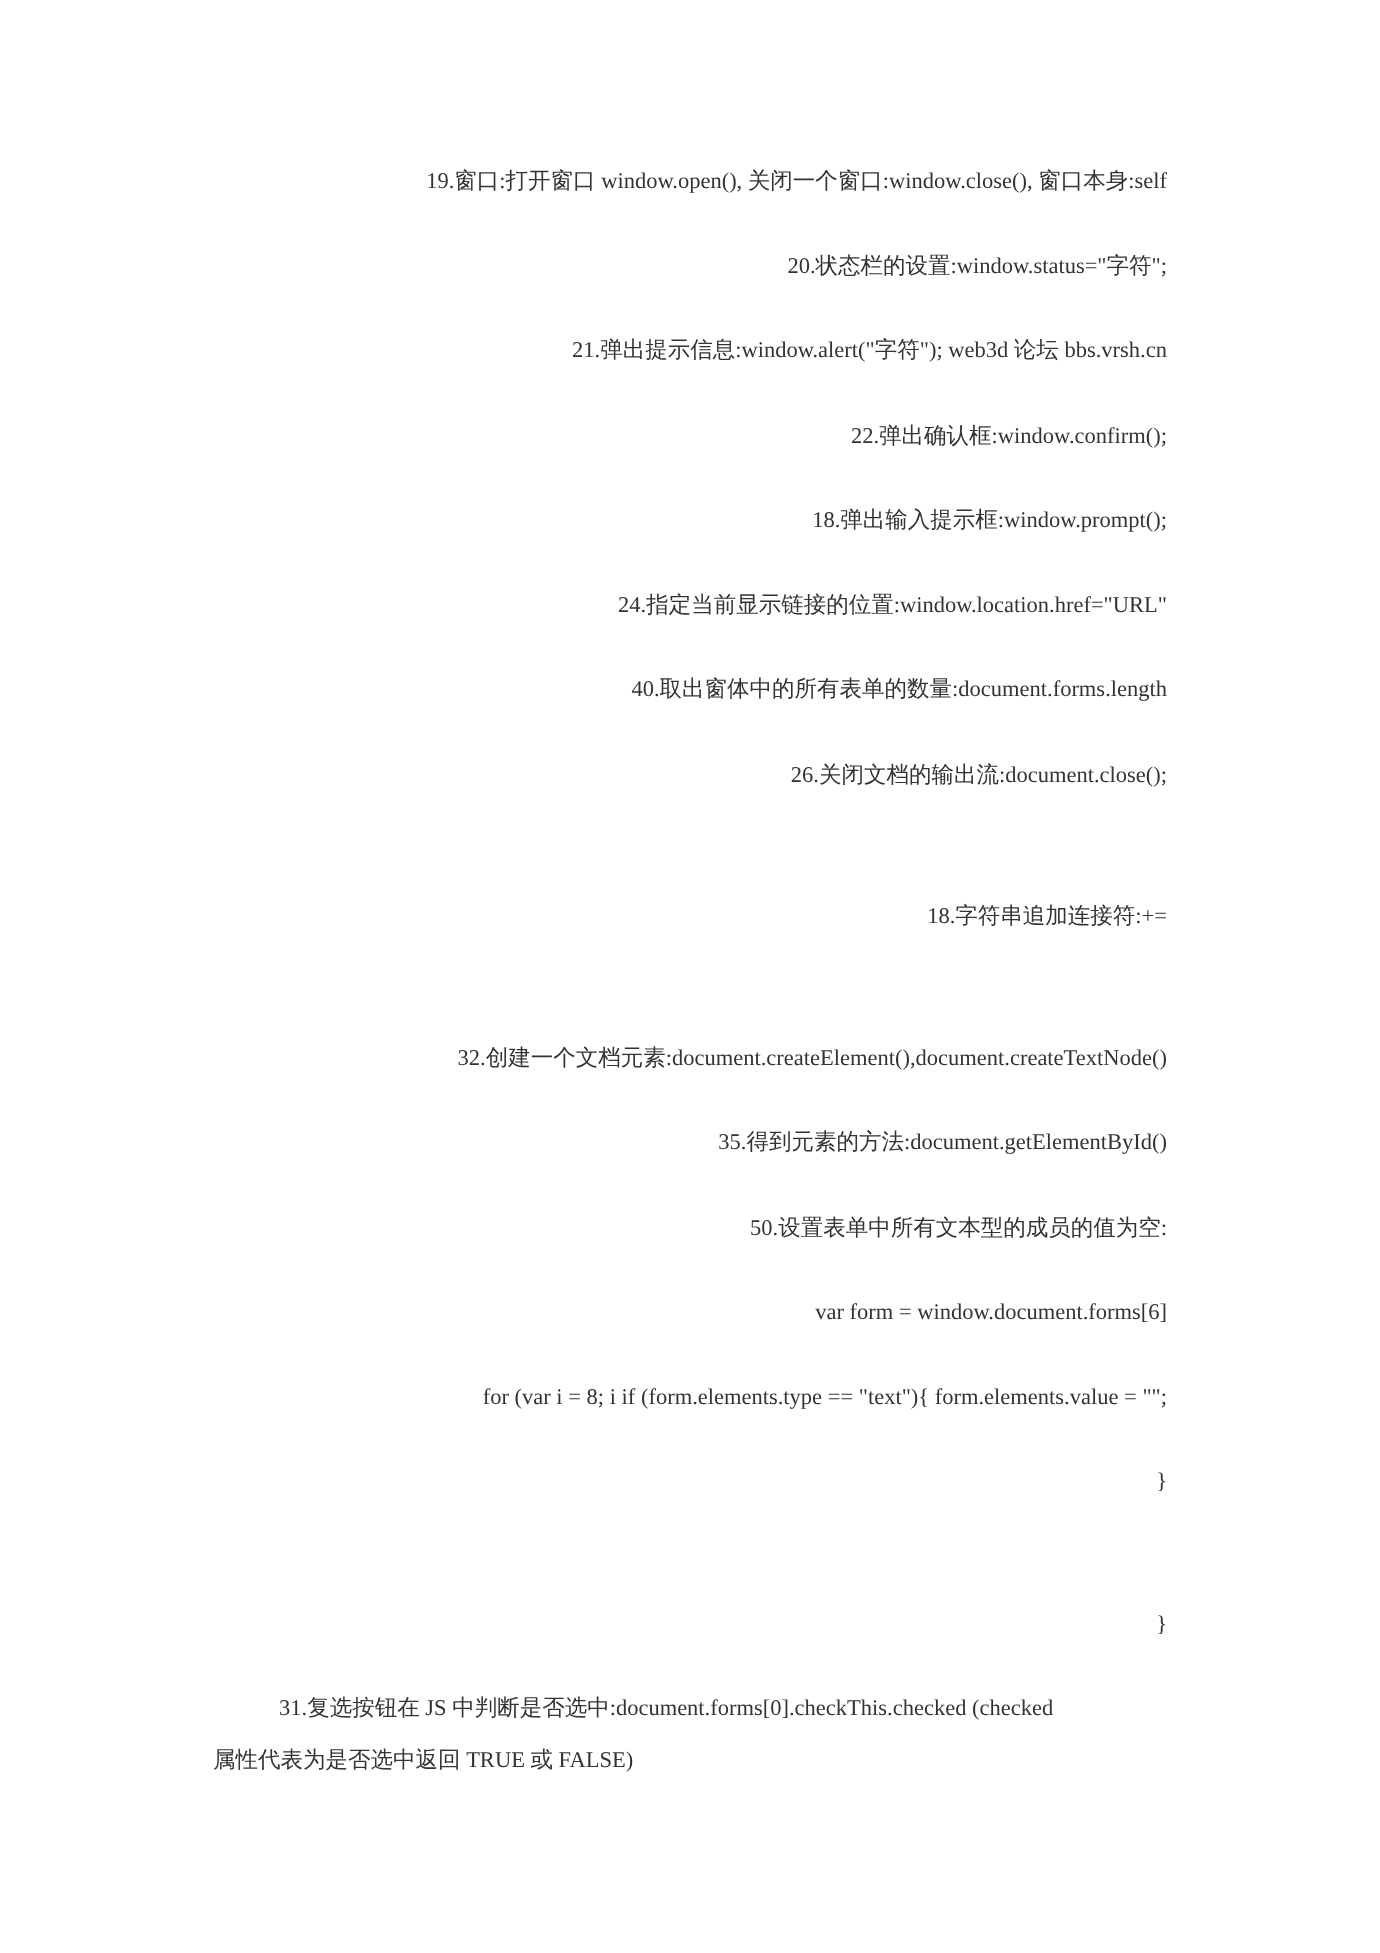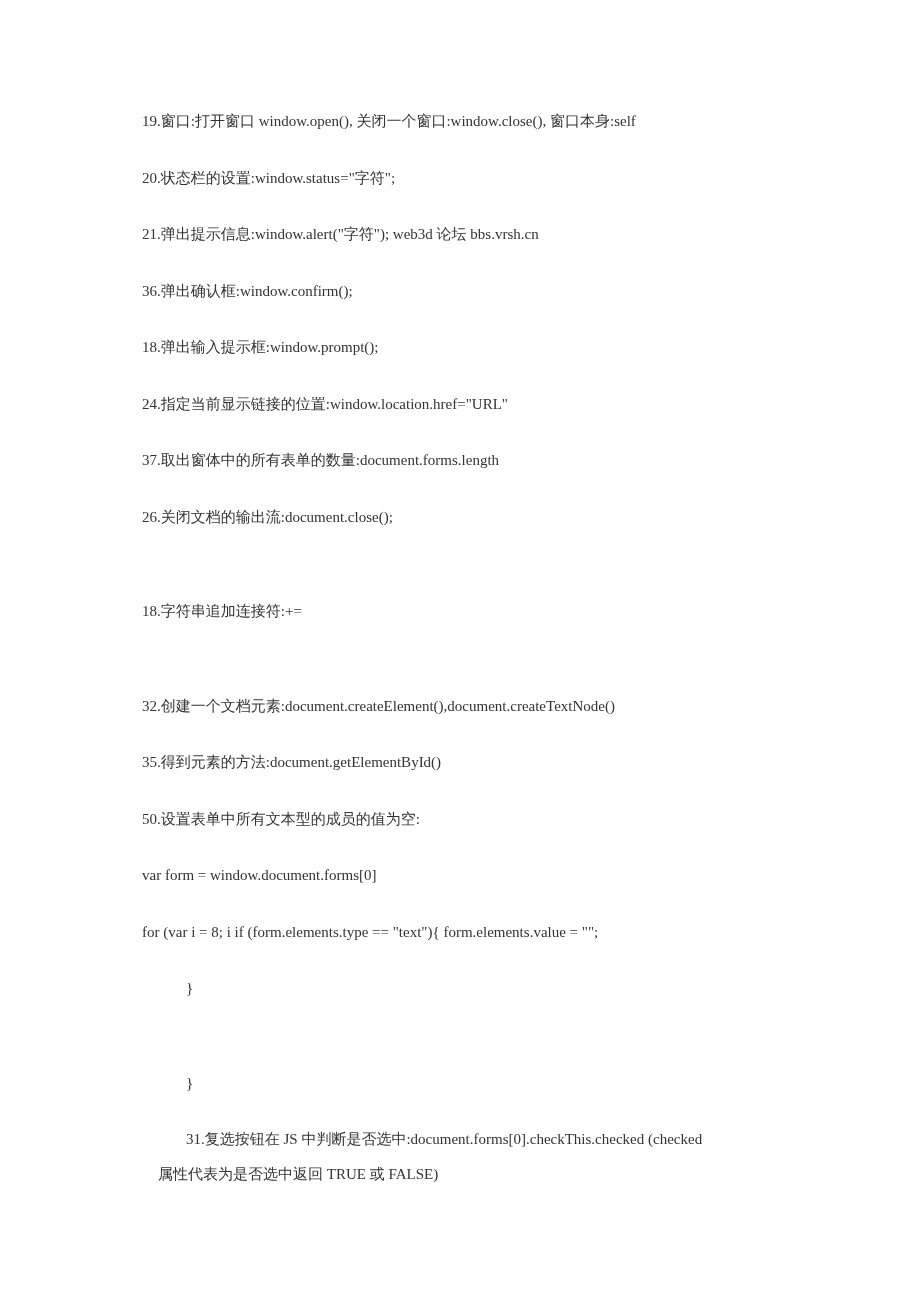--- a/index.html
+++ b/index.html
@@ -14,55 +14,56 @@
     padding: 110px 142px 0 142px;
     font-family: "SimSun", "宋体", "MS Song", serif;
     font-size: 15px;
     color: #333333;
     line-height: 1.5;
   }
   .para {
     margin: 0 0 34px 0;
     white-space: pre-wrap;
     word-break: break-all;
+    text-align: right;
   }
   .gap {
     height: 38px;
   }
   .biggap {
     height: 38px;
   }
   .indent1 {
     padding-left: 44px;
   }
   .item31 {
     padding-left: 44px;
     text-indent: 0;
     margin: 0 0 12px 0;
   }
   .item31b {
-    margin: 0 0 34px 16px;
+    margin: 0 0 34px 0;
   }
 </style>
 </head>
 <body>
 
 <p class="para">19.窗口:打开窗口 window.open(), 关闭一个窗口:window.close(), 窗口本身:self</p>
 <p class="para">20.状态栏的设置:window.status="字符";</p>
 <p class="para">21.弹出提示信息:window.alert("字符"); web3d 论坛 bbs.vrsh.cn</p>
-<p class="para">36.弹出确认框:window.confirm();</p>
+<p class="para">22.弹出确认框:window.confirm();</p>
 <p class="para">18.弹出输入提示框:window.prompt();</p>
 <p class="para">24.指定当前显示链接的位置:window.location.href="URL"</p>
-<p class="para">37.取出窗体中的所有表单的数量:document.forms.length</p>
+<p class="para">40.取出窗体中的所有表单的数量:document.forms.length</p>
 <p class="para">26.关闭文档的输出流:document.close();</p>
 <div class="gap"></div>
 <p class="para">18.字符串追加连接符:+=</p>
 <div class="biggap"></div>
 <p class="para">32.创建一个文档元素:document.createElement(),document.createTextNode()</p>
 <p class="para">35.得到元素的方法:document.getElementById()</p>
 <p class="para">50.设置表单中所有文本型的成员的值为空:</p>
-<p class="para">var form = window.document.forms[0]</p>
+<p class="para">var form = window.document.forms[6]</p>
 <p class="para">for (var i = 8; i if (form.elements.type == "text"){ form.elements.value = "";</p>
 <p class="para indent1">}</p>
 <div class="gap"></div>
 <p class="para indent1">}</p>
 <p class="item31">31.复选按钮在 JS 中判断是否选中:document.forms[0].checkThis.checked (checked</p>
 <p class="item31b">属性代表为是否选中返回 TRUE 或 FALSE)</p>
 
 </body></html>

